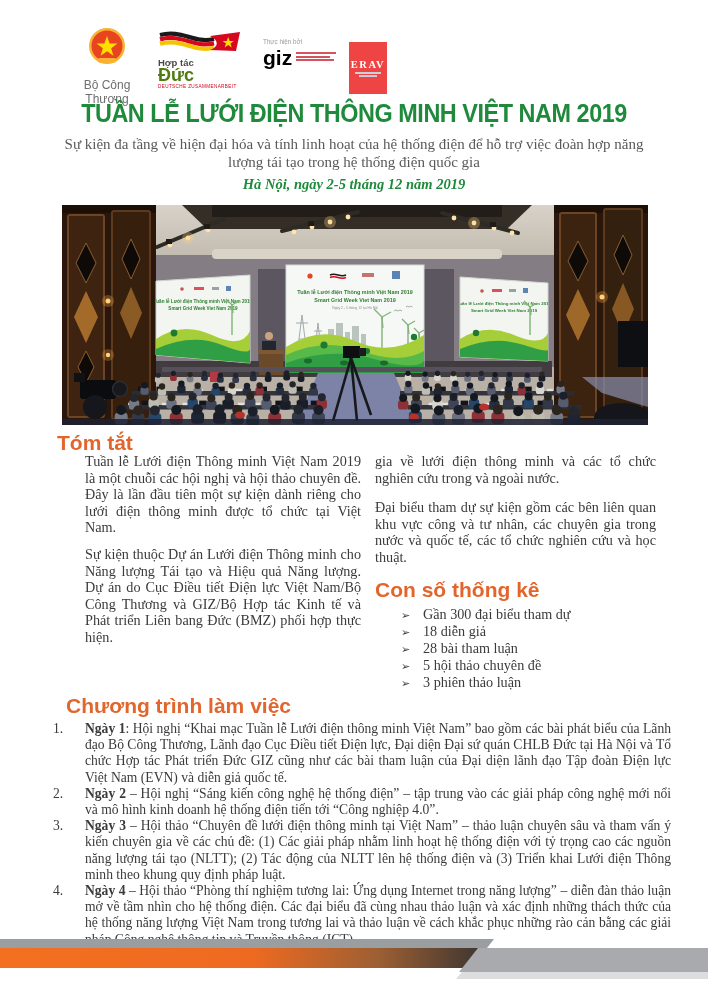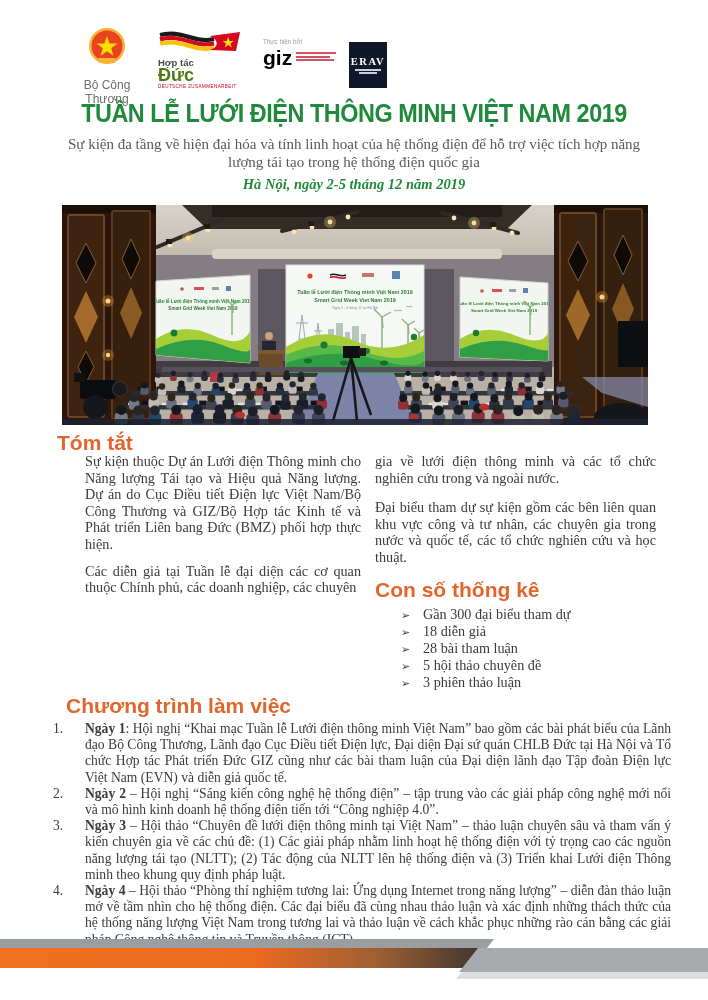--- a/index.html
+++ b/index.html
@@ -12,21 +12,21 @@
   .gercoop{left:158px;top:28px;width:86px;text-align:left;}
   .gercoop .l1{font-family:"Liberation Sans", sans-serif;font-weight:bold;color:#4a4a4a;font-size:9.5px;line-height:10px;}
   .gercoop .l2{font-family:"Liberation Sans", sans-serif;font-weight:bold;color:#4d7c0f;font-size:18px;line-height:14px;}
   .gercoop .l3{font-family:"Liberation Sans", sans-serif;color:#d0021b;font-size:4.6px;letter-spacing:.4px;margin-top:2px;}
   .gizb{left:263px;top:38px;width:70px;text-align:left;}
   .giz-impl{font-family:"Liberation Sans", sans-serif;font-size:6.3px;color:#9a9a9a;}
   .giz-row{display:flex;align-items:flex-start;margin-top:4px;}
   .giz-word{font-family:"Liberation Sans", sans-serif;font-weight:bold;color:#000000;font-size:21px;line-height:18px;}
   .giz-lines{margin-left:4px;margin-top:3px;}
   .giz-lines div{height:2px;background:#d6525f;margin-bottom:1.6px;}
-  .erav{left:349px;top:42px;width:38px;height:46px;background:#0f172a;display:flex;flex-direction:column;
+  .erav{left:349px;top:42px;width:38px;height:52px;background:#ef4444;display:flex;flex-direction:column;
         align-items:center;justify-content:center;}
   .erav-word{color:#ffffff;font-family:"Liberation Serif", serif;font-size:10.5px;letter-spacing:1.5px;font-weight:bold;}
   .erav-bar{height:1.6px;background:#c9cfdd;margin-top:1.6px;}
   
   .title{position:absolute;left:0;top:98px;width:708px;text-align:center;
          font-family:"Liberation Sans", sans-serif;font-weight:bold;font-size:26px;color:#1f8a3b;
          letter-spacing:-0.5px;white-space:nowrap;transform:scaleX(0.9);transform-origin:center;}
   .subtitle{position:absolute;left:54px;top:135px;width:600px;text-align:center;
             font-size:15px;line-height:18px;color:#595959;}
   .dateline{position:absolute;left:0;top:176px;width:708px;text-align:center;
@@ -101,21 +101,21 @@
     </div>
   </div>
 
   <div class="logo erav">
     <div class="erav-word">ERAV</div>
     <div class="erav-bar" style="width:26px"></div>
     <div class="erav-bar" style="width:18px"></div>
   </div>
 
   <div class="title">TUẦN LỄ LƯỚI ĐIỆN THÔNG MINH VIỆT NAM 2019</div>
-  <div class="subtitle">Sự kiện đa tầng về hiện đại hóa và tính linh hoạt của hệ thống điện để hỗ trợ việc tích hợp năng lượng tái tạo trong hệ thống điện quốc gia</div>
+  <div class="subtitle">Sự kiện đa tầng về hiện đại hóa và tính linh hoạt của hệ thống điện để hỗ trợ việc đoàn hợp năng lượng tái tạo trong hệ thống điện quốc gia</div>
   <div class="dateline">Hà Nội, ngày 2-5 tháng 12 năm 2019</div>
 
   <div class="photo">
     <svg width="586" height="220" viewBox="0 0 586 220">
       <defs>
         <linearGradient id="ceil" x1="0" y1="0" x2="0" y2="1">
           <stop offset="0" stop-color="#d8d2c8"></stop>
             <stop offset="1" stop-color="#aea69a"></stop>
         </linearGradient>
         <clipPath id="clipL">
@@ -550,22 +550,22 @@
         <circle cx="33" cy="202" r="12" fill="#15171c"></circle>
         <ellipse cx="560" cy="212" rx="28" ry="14" fill="#14161b"></ellipse>
       </g>
 
       <rect x="0" y="214" width="586" height="6" fill="#1d2233" opacity="0.85"></rect>
     </svg>
   </div>
 
   <div class="h-orange sum-head">Tóm tắt</div>
   <div class="colL">
+    <p>Tuần lễ Lưới điện Thông minh Việt Nam 2019 là một chuỗi các hội nghị và hội thảo chuyên đề. Đây là lần đầu tiên một sự kiện dành riêng cho lưới điện thông minh được tổ chức tại Việt Nam.</p>
     <p>Sự kiện thuộc Dự án Lưới điện Thông minh cho Năng lượng Tái tạo và Hiệu quả Năng lượng. Dự án do Cục Điều tiết Điện lực Việt Nam/Bộ Công Thương và GIZ/Bộ Hợp tác Kinh tế và Phát triển Liên bang Đức (BMZ) phối hợp thực hiện.</p>
-    <p>Các diễn giả tại Tuần lễ đại diện các cơ quan thuộc Chính phủ, các doanh nghiệp, các chuyên</p>
   </div>
   <div class="colR">
     <p style="margin-bottom:13px">gia về lưới điện thông minh và các tổ chức nghiên cứu trong và ngoài nước.</p>
     <p>Đại biểu tham dự sự kiện gồm các bên liên quan khu vực công và tư nhân, các chuyên gia trong nước và quốc tế, các tổ chức nghiên cứu và học thuật.</p>
     <div class="h-orange stats-head">Con số thống kê</div>
     <ul class="stats">
       <li>
           <span class="arr">➢</span>
           <span>Gần 300 đại biểu tham dự</span>
         </li>

